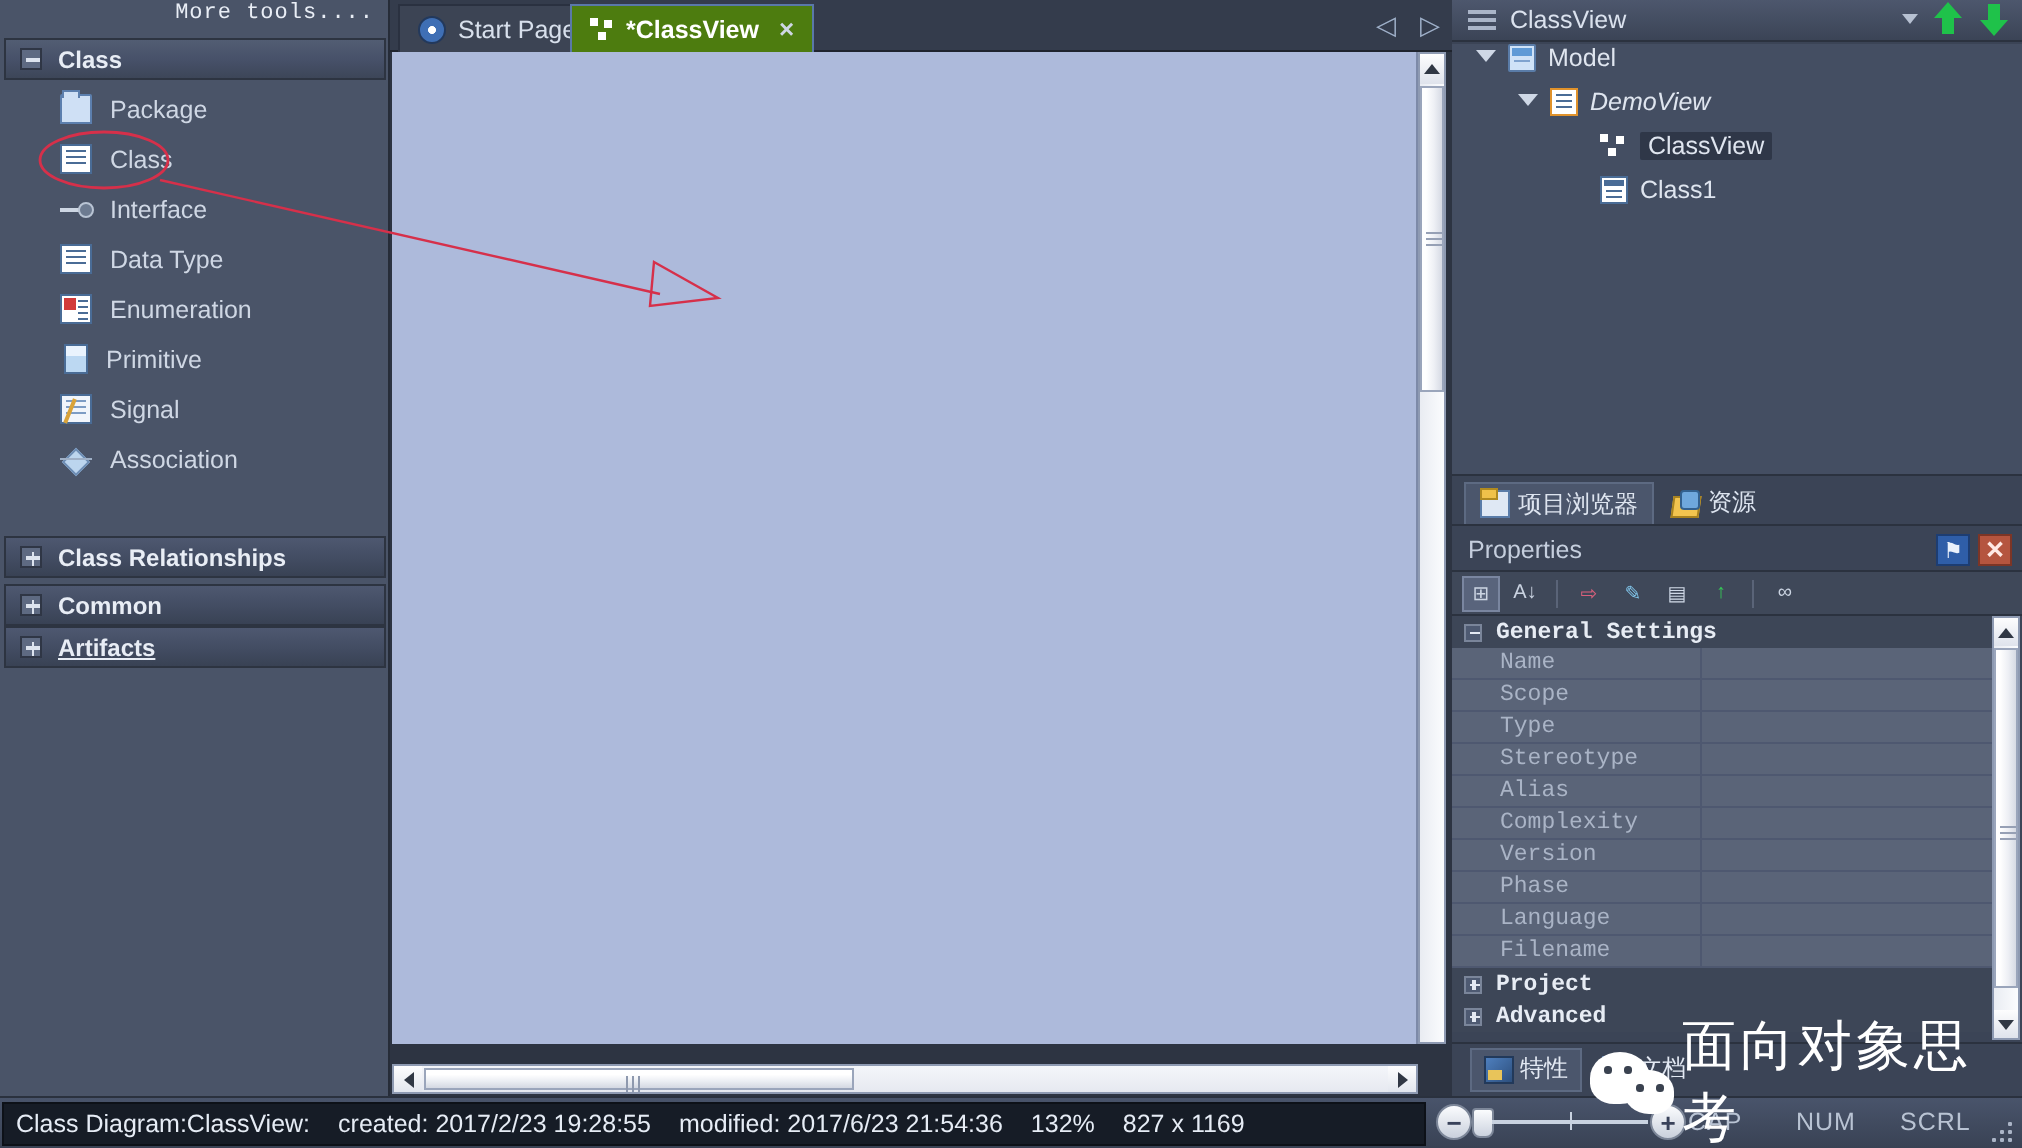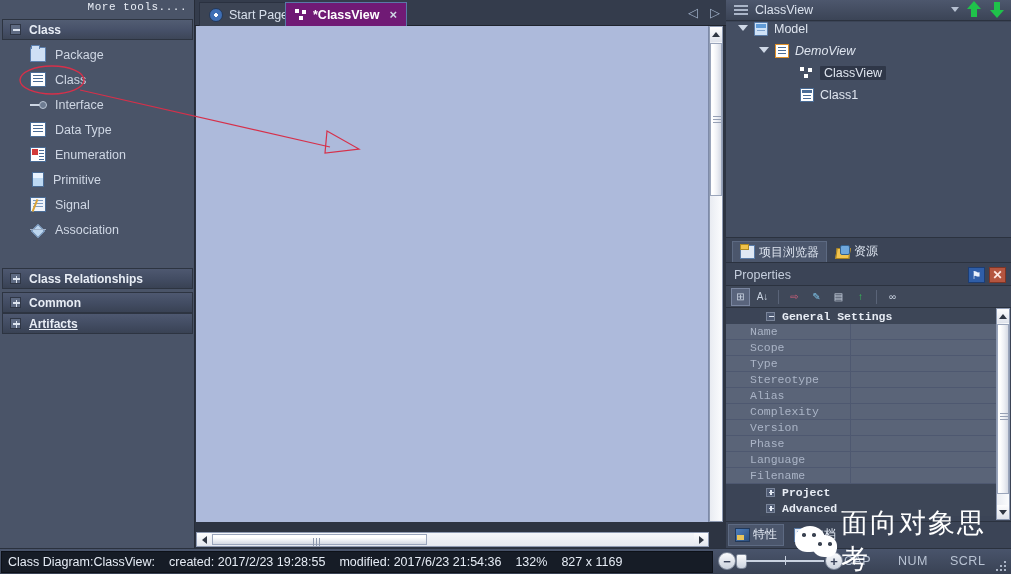--- a/index.html
+++ b/index.html
@@ -112,21 +112,21 @@
   .tabstrip {
     position:absolute; left:0; top:0; width:531px; height:26px;
     background:#343c4c; border-bottom:1px solid #1f242e;
   }
   .tab {
     position:absolute; top:2px; height:24px; display:flex; align-items:center;
     padding:0 9px; font-size:12.5px; color:#d8e0ec;
   }
   .tab.inactive { background:#3c4454; border:1px solid #2a3140; border-bottom:none; }
   .tab.active {
-    background:#701a75; color:#ffffff; font-weight:bold;
+    background:#4d7c0f; color:#ffffff; font-weight:bold;
     border:1px solid #5a78a8; border-bottom:none;
   }
   .tab .tclose { margin-left:10px; color:#cfd7e4; font-size:13px; cursor:pointer; }
   .startpage-ico {
     width:14px; height:14px; border-radius:50%;
     background:radial-gradient(circle at 50% 50%, #ffffff 0 22%, #3f6fb5 24% 100%);
     border:1px solid #23395c; margin-right:6px; flex:none;
   }
   .cv-ico { width:13px; height:12px; position:relative; margin-right:5px; flex:none; }
   .cv-ico i { position:absolute; background:#ffffff; width:4px; height:4px; }
@@ -254,21 +254,21 @@
      border-bottom:1px solid #2b323f; }
   .ptb { width:19px; height:18px; position:relative; display:flex; align-items:center; justify-content:center;
      font-size:10px; color:#cbd4e2; }
   .ptb.sel { background:#59647c; border:1px solid #7a86a0; }
   .ptb-sep { width:1px; height:14px; background:#5a6478; margin:0 3px; }
 
   .grid { position:absolute; left:0; top:308px; width:285px; height:212px; background:#38415200; }
   .grid-inner { position:absolute; left:0; top:0; width:270px; height:212px; overflow:hidden; }
   .gcat {
     height:16px; display:flex; align-items:center; font-family:"Liberation Mono", monospace;
-    font-size:11.5px; font-weight:bold; color:#e7ecf4; background:#3d4657;margin-left:34px;
+    font-size:11.5px; font-weight:bold; color:#e7ecf4; background:#3d4657;
   }
   .gcat .gexp { width:9px;height:9px; border:1px solid #7a859a; background:#4e5a72;
      margin-left:6px; margin-right:7px; position:relative; flex:none; }
   .gcat .gexp::before { content:""; position:absolute; left:1.5px; top:3px; width:5px; height:1.5px; background:#e3e9f3; }
   .gcat .gexp.plus::after { content:""; position:absolute; left:3px; top:1.5px; width:1.5px; height:5px; background:#e3e9f3; }
   .grow { height:16px; display:flex; align-items:stretch; border-bottom:1px solid #4e5870; }
   .grow .gname {
     width:125px; padding-left:24px; font-family:"Liberation Mono", monospace; font-size:11.5px;
     color:#aab4c6; display:flex; align-items:center; border-right:1px solid #4e5870;
     background:#5a6478;
@@ -277,21 +277,21 @@
   .gsb { position:absolute; right:1px; top:0; width:14px; height:212px;
      background:linear-gradient(90deg,#e9ecf2,#fbfcfe); border:1px solid #8e9ab2; }
   .gsb .gs-arrow { width:12px; height:14px; display:flex; align-items:center; justify-content:center;
      background:linear-gradient(180deg,#fdfdfe,#dfe3ec); }
   .gsb .gs-thumb { position:absolute; left:0; top:15px; width:12px; height:170px;
      background:linear-gradient(90deg,#ffffff 0 20%, #eef0f5 60%, #d6dae4 100%); border:1px solid #9aa5bb; }
   .gsb .gs-grip { position:absolute; left:2px; top:88px; width:8px; height:7px;
      background:repeating-linear-gradient(180deg,#96a0b5 0 1px, transparent 1px 3px); }
 
   .bottom-tabs { position:absolute; left:0; top:521px; width:285px; height:26px;
-     display:flex; align-items:center; padding-left:2px; gap:4px; border-top:1px solid #2b323f; }
+     display:flex; align-items:center; padding-left:9px; gap:4px; border-top:1px solid #2b323f; }
   .btab { display:flex; align-items:center; height:22px; padding:0 6px; font-size:12px; color:#e3e9f3; }
   .btab.active { background:#4b566c; border:1px solid #5d6a82; }
   .btab .bico { width:15px; height:14px; margin-right:3px; flex:none; position:relative; }
   .bico-prop { background:linear-gradient(135deg,#4e7fbe,#2d4f7d); border:1px solid #22395a; }
   .bico-prop::before { content:""; position:absolute; left:1px; bottom:1px; width:7px; height:5px; background:#e8c45a; }
   .bico-doc { background:#e9eef6; border:1px solid #5a7ca8; }
   .bico-doc::before { content:""; position:absolute; left:2px; top:2px; right:2px; bottom:2px;
      background:repeating-linear-gradient(180deg,#7fa3cf 0 1px, transparent 1px 3px); }
 
   

